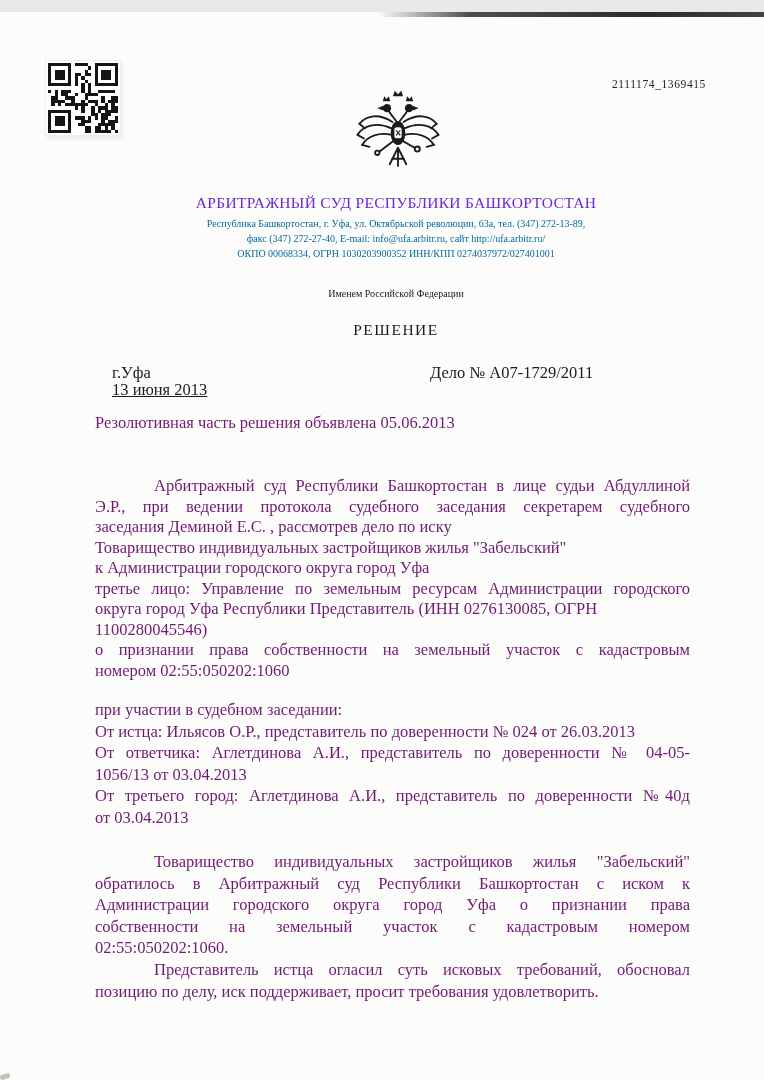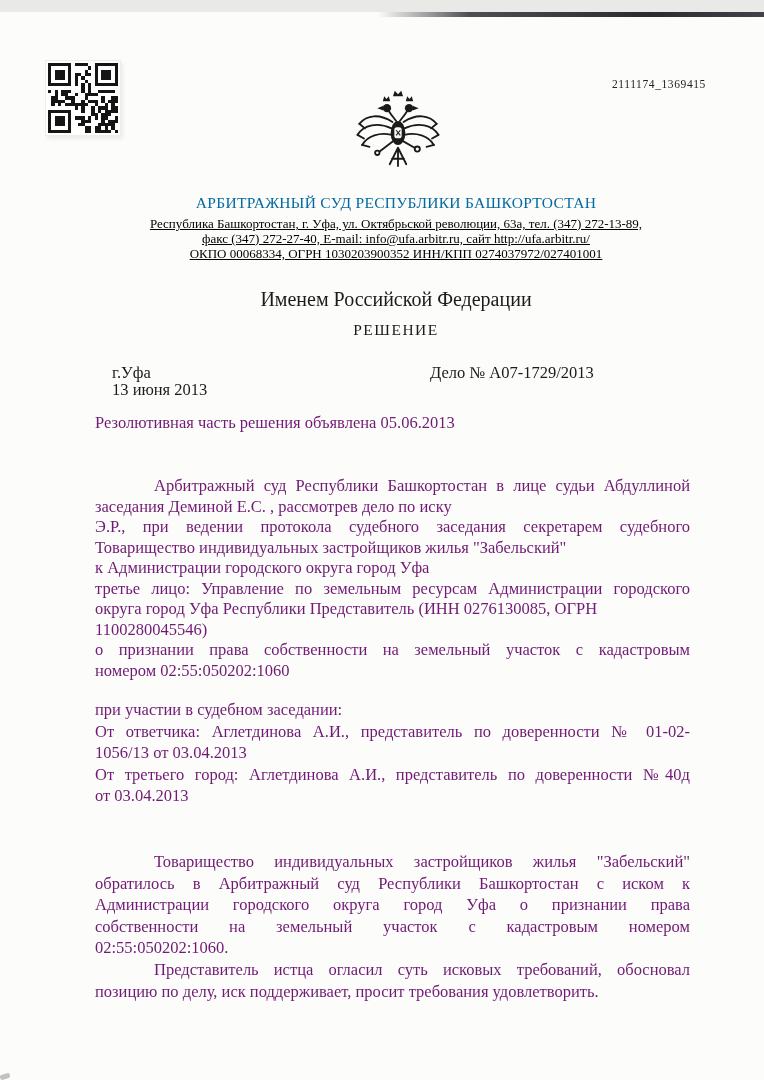--- a/index.html
+++ b/index.html
@@ -37,34 +37,34 @@
   .doc-number{
     position:absolute;left:612px;top:66px;
     font-size:11.5px;letter-spacing:.6px;color:#222;
   }
   
   .emblem{position:absolute;left:352px;top:76px;width:92px;height:90px;}
   
   .header-col{position:absolute;left:28px;top:0;width:736px;text-align:center;}
   .court-name{
     position:absolute;left:0;right:0;top:182px;
-    font-size:15.5px;letter-spacing:.3px;color:#0369a1;
+    font-size:15.5px;letter-spacing:.3px;color:#6d28d9;
     white-space:nowrap;
   }
   .court-addr{
     position:absolute;left:0;right:0;
-    font-size:13px;line-height:15.2px;color:#000000;white-space:nowrap;text-decoration:underline;
+    font-size:10px;line-height:15.2px;color:#0369a1;white-space:nowrap;
   }
   .addr1{top:204px;} .addr2{top:219px;} .addr3{top:234px;}
-  .in-the-name{position:absolute;left:0;right:0;top:276px;font-size:20px;}
+  .in-the-name{position:absolute;left:0;right:0;top:276px;font-size:10px;}
   .decision-title{position:absolute;left:0;right:0;top:309px;font-size:15.5px;letter-spacing:1.5px;}
   
   .case-row{position:absolute;left:112px;top:351px;width:560px;font-size:16.5px;}
   .case-number{position:absolute;left:318px;top:0;white-space:nowrap;}
-  .case-date{position:absolute;left:112px;top:368px;font-size:16.5px;}
+  .case-date{position:absolute;left:112px;top:368px;font-size:16.5px;text-decoration:underline;}
   
   .tblock{position:absolute;left:95px;width:595px;font-size:16.5px;color:#701a75;}
   #res-block{top:400px;line-height:21.5px;}
   #block-b{top:464px;line-height:20.5px;}
   #block-c{top:687px;line-height:21.6px;}
   #block-d{top:839px;line-height:21.6px;}
   .ln{min-height:1em;}
   .j{text-align:justify;text-align-last:justify;}
   .ind{text-indent:59px;}
 </style>
@@ -347,44 +347,45 @@
     <div class="court-name">АРБИТРАЖНЫЙ СУД РЕСПУБЛИКИ  БАШКОРТОСТАН</div>
     <div class="court-addr addr1">Республика Башкортостан, г. Уфа, ул. Октябрьской революции, 63а, тел. (347) 272-13-89,</div>
     <div class="court-addr addr2">факс (347) 272-27-40, E-mail: info@ufa.arbitr.ru, сайт http://ufa.arbitr.ru/</div>
     <div class="court-addr addr3">ОКПО 00068334, ОГРН 1030203900352 ИНН/КПП 0274037972/027401001</div>
     <div class="in-the-name">Именем Российской Федерации</div>
     <div class="decision-title">РЕШЕНИЕ</div>
   </div>
 
   <div class="case-row">
     <span>г.Уфа</span>
-    <span class="case-number">Дело № А07-1729/2013</span>
+    <span class="case-number">Дело № А07-1729/2011</span>
   </div>
   <div class="case-date">13 июня 2013</div>
 
   <div class="tblock" id="res-block">
     <div class="ln">Резолютивная часть решения объявлена 05.06.2013</div>
   </div>
 
   <div class="tblock" id="block-b">
     <div class="ln j ind">Арбитражный суд Республики Башкортостан в лице судьи Абдуллиной</div>
+    <div class="ln j">Э.Р., при ведении протокола судебного заседания секретарем судебного</div>
     <div class="ln">заседания Деминой Е.С. , рассмотрев дело по иску</div>
-    <div class="ln j">Э.Р., при ведении протокола судебного заседания секретарем судебного</div>
     <div class="ln">Товарищество индивидуальных застройщиков жилья "Забельский"</div>
     <div class="ln">к Администрации городского округа город Уфа</div>
     <div class="ln j">третье лицо: Управление по земельным ресурсам Администрации городского</div>
     <div class="ln">округа город Уфа Республики Представитель (ИНН 0276130085, ОГРН</div>
     <div class="ln">1100280045546)</div>
     <div class="ln j">о признании права собственности на земельный участок с кадастровым</div>
     <div class="ln">номером 02:55:050202:1060</div>
   </div>
 
   <div class="tblock" id="block-c">
     <div class="ln">при участии в судебном заседании:</div>
-    <div class="ln j">От ответчика: Аглетдинова А.И., представитель по доверенности № 01-02-</div>
+    <div class="ln">От истца: Ильясов О.Р., представитель по доверенности № 024 от 26.03.2013</div>
+    <div class="ln j">От ответчика: Аглетдинова А.И., представитель по доверенности № 04-05-</div>
     <div class="ln">1056/13 от 03.04.2013</div>
     <div class="ln j">От третьего город: Аглетдинова А.И.,  представитель по доверенности №40д</div>
     <div class="ln">от 03.04.2013</div>
   </div>
 
   <div class="tblock" id="block-d">
     <div class="ln j ind">Товарищество индивидуальных застройщиков жилья "Забельский"</div>
     <div class="ln j">обратилось в Арбитражный суд Республики Башкортостан с иском к</div>
     <div class="ln j">Администрации городского округа город Уфа о признании права</div>
     <div class="ln j">собственности на земельный участок с кадастровым номером</div>

